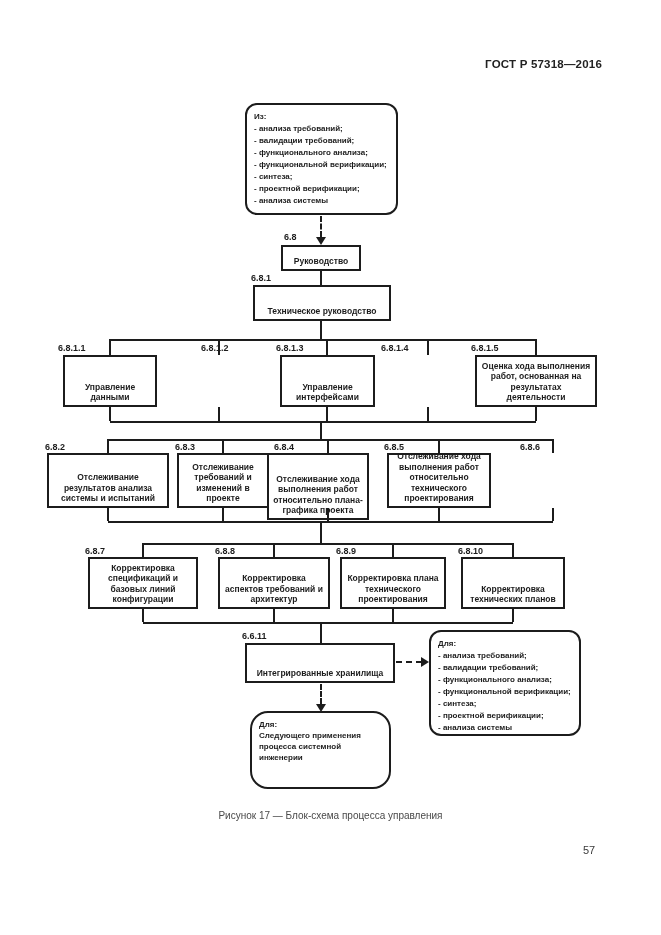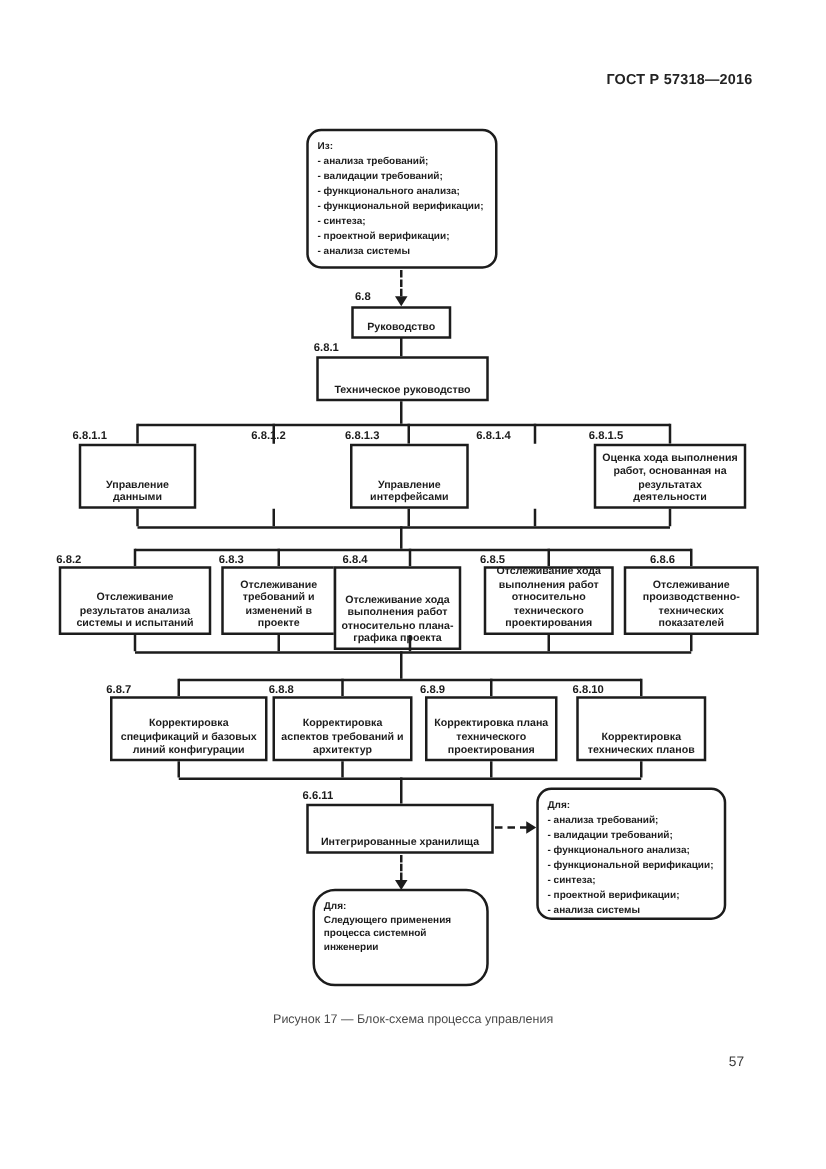--- a/index.html
+++ b/index.html
@@ -116,44 +116,41 @@
     </div>
   <div class="node" style="left:177px; top:453px; width:92px;  height:55px;">
     <span>Отслеживание требований и изменений в проекте</span>
     </div>
   <div class="node" style="left:267px; top:453px; width:102px; height:67px;">
     <span>Отслеживание хода выполнения работ относительно плана-графика проекта</span>
     </div>
   <div class="node" style="left:387px; top:453px; width:104px; height:55px;">
     <span>Отслеживание хода выполнения работ относительно технического проектирования</span>
     </div>
-  <div class="node" style="left:499px; top:453px; width:108px; height:55px;">
-    <span>Отслеживание производственно-технических показателей</span>
-    </div>
 
   <div class="vline" style="left:107px; top:508px; height:13px;"></div>
   <div class="vline" style="left:222px; top:508px; height:13px;"></div>
   <div class="vline" style="left:327px; top:508px; height:13px;"></div>
   <div class="vline" style="left:438px; top:508px; height:13px;"></div>
   <div class="vline" style="left:552px; top:508px; height:13px;"></div>
   <div class="hline" style="left:108px; top:521px; width:445px;"></div>
   <div class="vline" style="left:320px; top:521px; height:22px;"></div>
 
   <div class="hline" style="left:143px; top:543px; width:370px;"></div>
   <div class="vline" style="left:142px; top:543px; height:14px;"></div>
   <div class="vline" style="left:273px; top:543px; height:14px;"></div>
   <div class="vline" style="left:392px; top:543px; height:14px;"></div>
   <div class="vline" style="left:512px; top:543px; height:14px;"></div>
 
   <div class="nid" style="left:85px;  top:546px;">6.8.7</div>
   <div class="nid" style="left:215px; top:546px;">6.8.8</div>
   <div class="nid" style="left:336px; top:546px;">6.8.9</div>
   <div class="nid" style="left:458px; top:546px;">6.8.10</div>
 
-  <div class="node" style="left:88px;  top:557px; width:126px; height:52px;">
+  <div class="node" style="left:88px;  top:557px; width:110px; height:52px;">
     <span>Корректировка спецификаций и базовых линий конфигурации</span>
     </div>
   <div class="node" style="left:218px; top:557px; width:112px; height:52px;">
     <span>Корректировка аспектов требований и архитектур</span>
     </div>
   <div class="node" style="left:340px; top:557px; width:106px; height:52px;">
     <span>Корректировка плана технического проектирования</span>
     </div>
   <div class="node" style="left:461px; top:557px; width:104px; height:52px;">
     <span>Корректировка технических планов</span>

